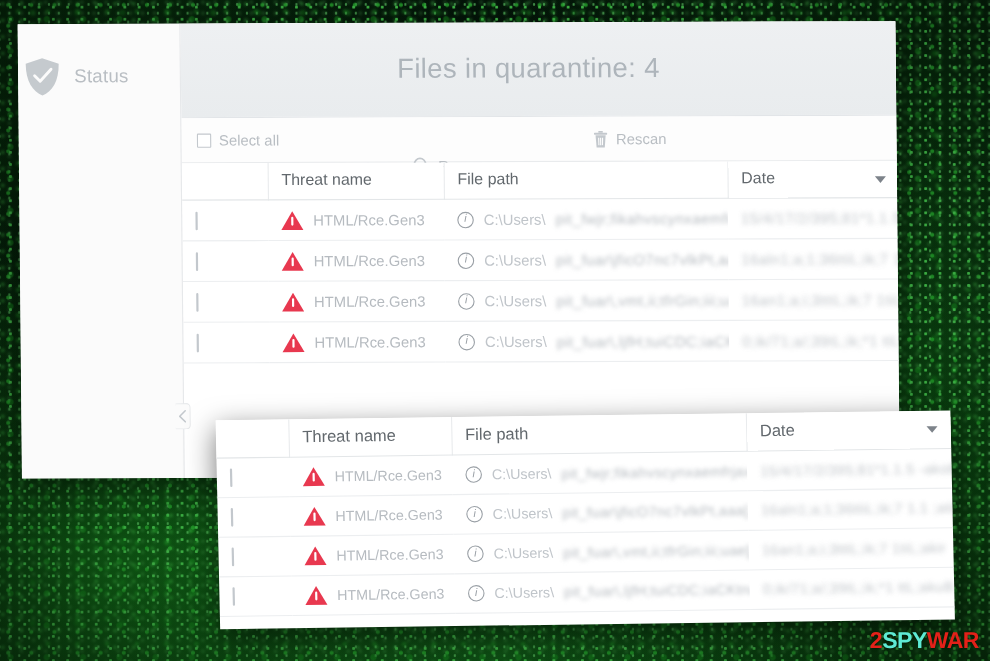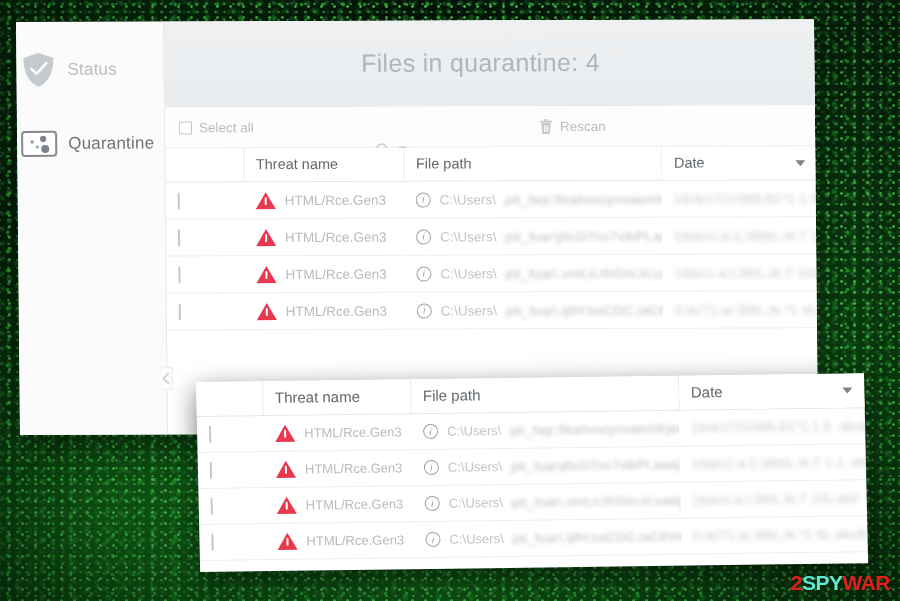--- a/index.html
+++ b/index.html
@@ -303,32 +303,20 @@
           <svg width="44" height="44" viewBox="0 0 44 44">
             <path d="M22 5 L37 10 C37 26 31 35 22 39 C13 35 7 26 7 10 Z" fill="#c5cace"></path>
             <path d="M15 21 l5 5 l10 -11" fill="none" stroke="#fbfbfb" stroke-width="2.6" stroke-linecap="round" stroke-linejoin="round"></path>
           </svg>
         </span>
         <span class="nav-label">Status</span>
       </div>
 
 
 
-      <div class="nav-item active">
-        <span class="nav-icon">
-          <svg width="44" height="44" viewBox="0 0 44 44">
-            <rect x="5" y="10" width="34" height="24" rx="3" ry="3" fill="#ffffff" stroke="#83898f" stroke-width="2"></rect>
-            <circle cx="26" cy="17" r="3.1" fill="#7d838a"></circle>
-            <circle cx="15" cy="20" r="1.8" fill="#9aa0a6"></circle>
-            <circle cx="20" cy="25" r="1.5" fill="#9aa0a6"></circle>
-            <circle cx="28" cy="27" r="4" fill="#7d838a"></circle>
-          </svg>
-        </span>
-        <span class="nav-label">Quarantine</span>
-      </div>
 
       <div class="collapse-arrow">
         <svg width="7" height="12" viewBox="0 0 7 12">
           <path d="M6 1 L1 6 L6 11" fill="none" stroke="#c3c8cd" stroke-width="1.4" stroke-linecap="round" stroke-linejoin="round"></path>
         </svg>
       </div>
     </div>
 
     <div id="content">
 

